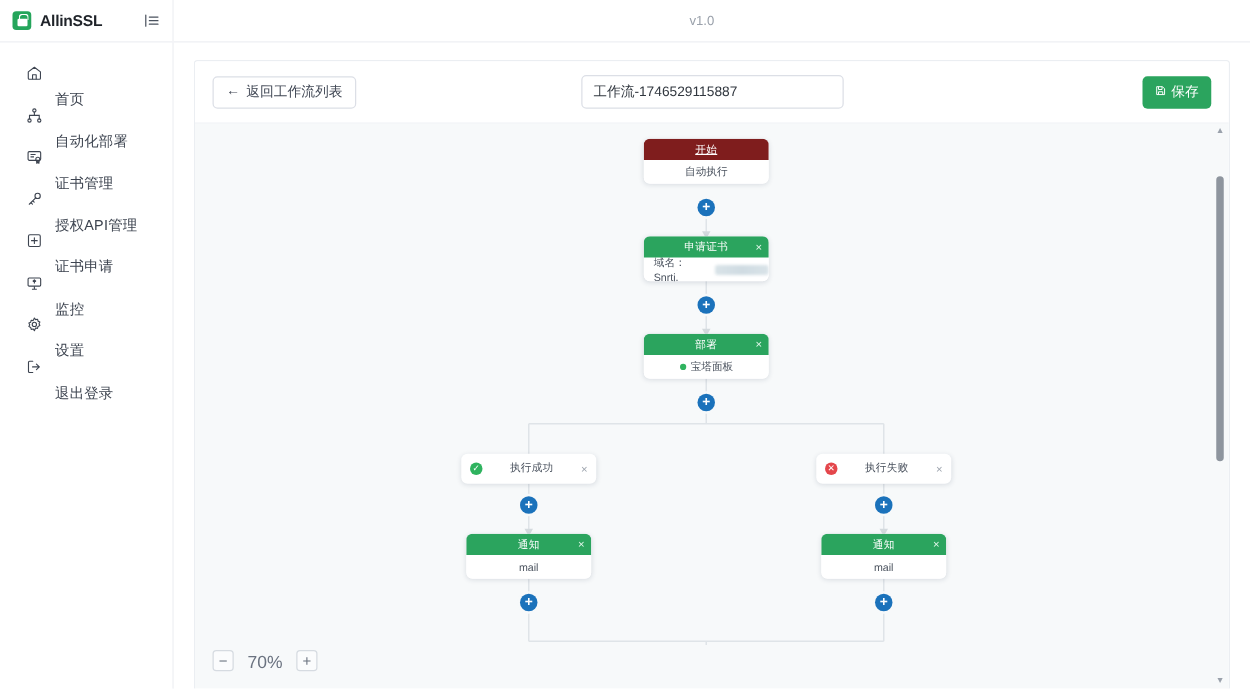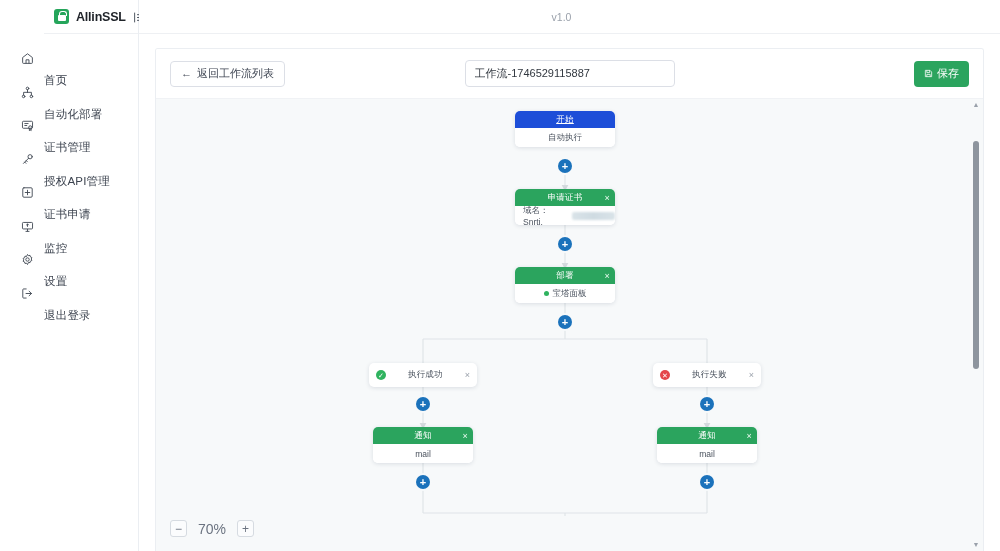--- a/index.html
+++ b/index.html
@@ -13,21 +13,20 @@
   
   .sidebar {
     width: 139px; height: 551px; background: #ffffff;
     border-right: 1px solid #ebeef2; flex: 0 0 139px;
     position: relative;
   }
   .brand {
     height: 34px; display: flex; align-items: center;
     padding: 0 10px 0 10px; gap: 7px;
     border-bottom: 1px solid #eef0f3;
-    margin-left: 44px;
   }
   .brand-logo {
     width: 15px; height: 15px; border-radius: 3px;
     background: #25a55b; position: relative; flex: 0 0 15px;
   }
   .brand-logo::before {
     content: ""; position: absolute; left: 4.5px; top: 2px;
     width: 6px; height: 4px; border: 1.3px solid #fff;
     border-bottom: none; border-radius: 3px 3px 0 0;
   }
@@ -123,21 +122,21 @@
   .node-close {
     position: absolute; right: 5px; top: 50%;
     transform: translateY(-50%); font-size: 9px;
     line-height: 1; color: #eafaf0; cursor: pointer;
   }
   .node-body {
     height: 19px; display: flex; align-items: center;
     justify-content: center; gap: 4px;
     font-size: 8.5px; color: #4a525e; background: #fff;
   }
-  .node.start .node-head { background: #1d4ed8; text-decoration: underline; }
+  .node.start .node-head { background: #7f1d1d; text-decoration: underline; }
 
   .cond-node {
     position: absolute; width: 108px; height: 24px;
     background: #fff; border-radius: 5px;
     box-shadow: 0 1px 4px rgba(20,40,70,.13);
     display: flex; align-items: center; padding: 0 7px;
     font-size: 8.5px; color: #4a525e; cursor: pointer;
   }
   .cond-dot {
     width: 10px; height: 10px; border-radius: 50%;

